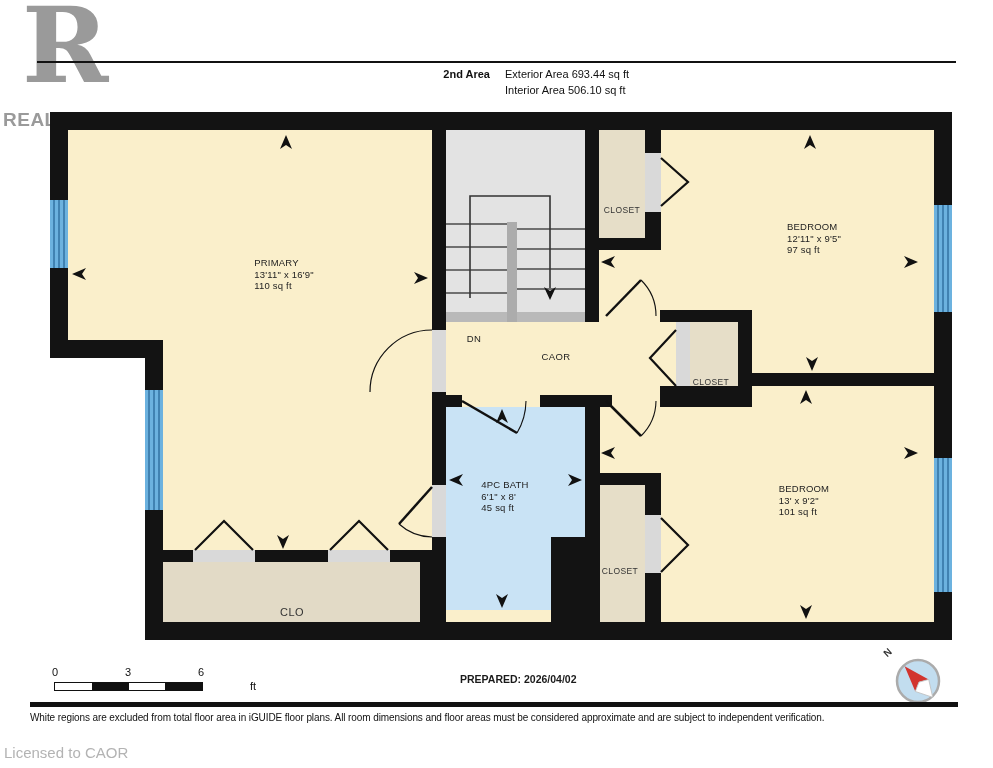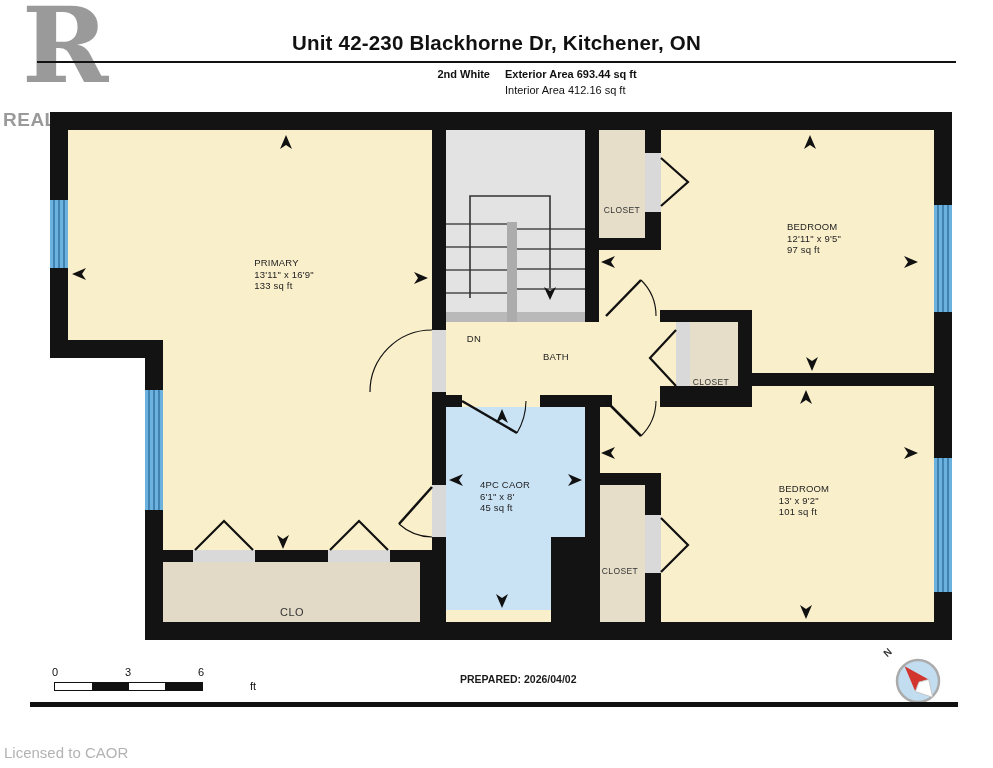--- a/index.html
+++ b/index.html
@@ -10,21 +10,21 @@
   .logo-r{position:absolute;left:22px;top:-6px;font-family:"DejaVu Serif",serif;
           font-weight:bold;font-size:104px;line-height:104px;color:#9a9a9a;}
   .logo-word{position:absolute;left:3px;top:109px;font-size:19px;font-weight:bold;
              color:#9a9a9a;letter-spacing:.5px;}
   .logo-word sup{font-size:9px;}
   .title{position:absolute;left:0;right:0;top:31px;text-align:center;
          font-size:20.5px;font-weight:bold;letter-spacing:.2px;}
   .title-rule{position:absolute;left:37px;top:61px;width:919px;height:2px;background:#111;z-index:5;}
   .floor-label{position:absolute;left:370px;top:68px;width:120px;text-align:right;
                font-size:11px;font-weight:bold;}
-  .area-line1{position:absolute;left:505px;top:68px;font-size:11px;font-weight:bold;}
+  .area-line1{position:absolute;left:505px;top:68px;font-size:11px;}
   .area-line2{position:absolute;left:505px;top:84px;font-size:11px;}
   
   .plan-svg{position:absolute;left:0;top:0;width:993px;height:768px;}
   .rlabel{position:absolute;transform:translate(-50%,-50%);
           font-size:9.5px;line-height:11.5px;color:#222;white-space:nowrap;letter-spacing:.2px;}
   .clabel{position:absolute;transform:translate(-50%,-50%);font-size:8.5px;color:#333;
           white-space:nowrap;letter-spacing:.4px;margin-top:24px;}
   .hlabel{position:absolute;transform:translate(-50%,-50%);font-size:9.5px;color:#222;
           white-space:nowrap;letter-spacing:.4px;padding-left:12px;}
   
@@ -46,25 +46,24 @@
 </style>
 </head>
 <body>
 
 <div class="page">
 
   <div>
     <div class="logo-r">R</div>
     <div class="logo-word"><span>REALTOR</span><sup>®</sup></div>
   </div>
-  <div class="title">Unit 42-230 Blackhorne Dr, Kitchener, ON</div>
   <div class="title-rule"></div>
-  <div class="floor-label">2nd White</div>
+  <div class="floor-label">2nd Area</div>
   <div class="area-line1">Exterior Area 693.44 sq ft</div>
-  <div class="area-line2">Interior Area 412.16 sq ft</div>
+  <div class="area-line2">Interior Area 506.10 sq ft</div>
 
   <svg class="plan-svg" viewBox="0 0 993 768">
 
     <g>
       <path d="M68,130 H934 V622 H163 V358 H68 Z" fill="#FAEFCB"></path>
       <rect x="446" y="130" width="139" height="192" fill="#E3E3E3"></rect>
       <path d="M446,407 H585 V537 H551 V610 H446 Z" fill="#C9E3F5"></path>
       <rect x="599" y="130" width="46" height="108" fill="#E6DEC8"></rect>
       <rect x="690" y="322" width="48" height="64" fill="#E6DEC8"></rect>
       <rect x="599" y="485" width="46" height="137" fill="#E6DEC8"></rect>
@@ -211,38 +210,38 @@
       <g transform="rotate(-42 918 681)">
         <path d="M918,661 L909,687 L918,682.5 L927,687 Z" fill="#D2342E"></path>
         <path d="M909,687 L918,682.5 L927,687 L918,703 Z" fill="#FFFFFF" stroke="#C0C0C0" stroke-width="0.8"></path>
       </g>
     </g>
   </svg>
 
   <div class="rlabel" style="left:284px;top:274px">
     <div>PRIMARY</div>
       <div>13'11" x 16'9"</div>
-      <div>133 sq ft</div>
+      <div>110 sq ft</div>
   </div>
   <div class="rlabel" style="left:814px;top:238px">
     <div>BEDROOM</div>
       <div>12'11" x 9'5"</div>
       <div>97 sq ft</div>
   </div>
   <div class="rlabel" style="left:804px;top:500px">
     <div>BEDROOM</div>
       <div>13' x 9'2"</div>
       <div>101 sq ft</div>
   </div>
   <div class="rlabel" style="left:505px;top:496px">
-    <div>4PC CAOR</div>
+    <div>4PC BATH</div>
       <div>6'1" x 8'</div>
       <div>45 sq ft</div>
   </div>
-  <div class="hlabel" style="left:550px;top:356px">BATH</div>
+  <div class="hlabel" style="left:550px;top:356px">CAOR</div>
   <div class="hlabel" style="left:468px;top:338px">DN</div>
   <div class="clabel" style="left:622px;top:186px">CLOSET</div>
   <div class="clabel" style="left:711px;top:358px">CLOSET</div>
   <div class="clabel" style="left:620px;top:547px">CLOSET</div>
   <div class="clabel" style="left:292px;top:588px;font-size:11px">CLO</div>
 
   <div class="scalebar">
     <span class="tick" style="left:5px">0</span>
     <span class="tick" style="left:78px">3</span>
     <span class="tick" style="left:151px">6</span>
@@ -250,15 +249,16 @@
       <div class="w" style="width:25%"></div>
         <div class="b" style="width:25%"></div>
       <div class="w" style="width:25%"></div>
         <div class="b" style="width:25%"></div>
     </div>
     <span class="sb-unit">ft</span>
   </div>
   <div class="prepared">PREPARED: 2026/04/02</div>
   <div class="compass-n">N</div>
   <div class="footer-rule"></div>
+  <div class="disclaimer">White regions are excluded from total floor area in iGUIDE floor plans. All room dimensions and floor areas must be considered approximate and are subject to independent verification.</div>
   <div class="licensed">Licensed to CAOR</div>
 
 </div>
 
 </body></html>

